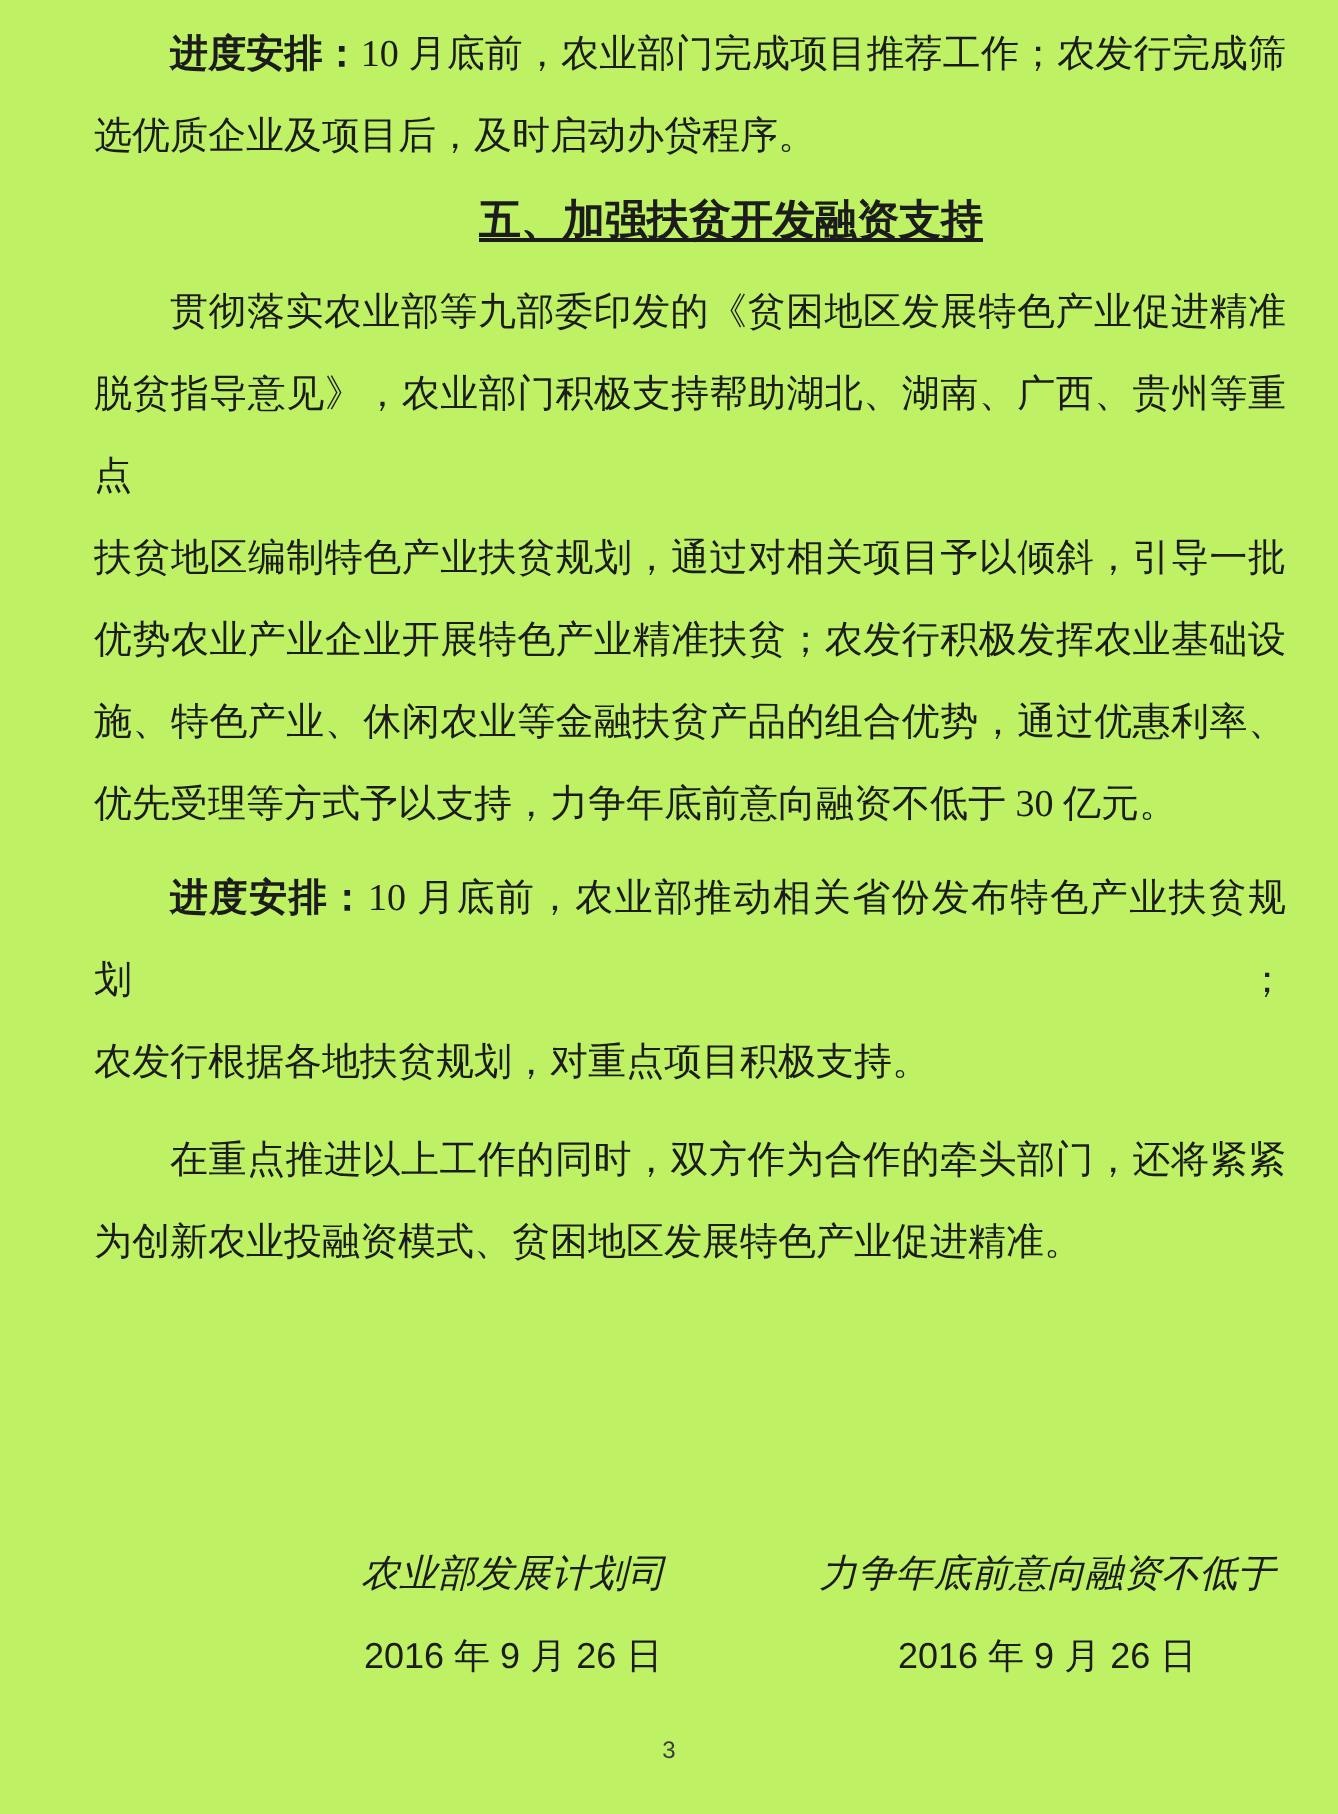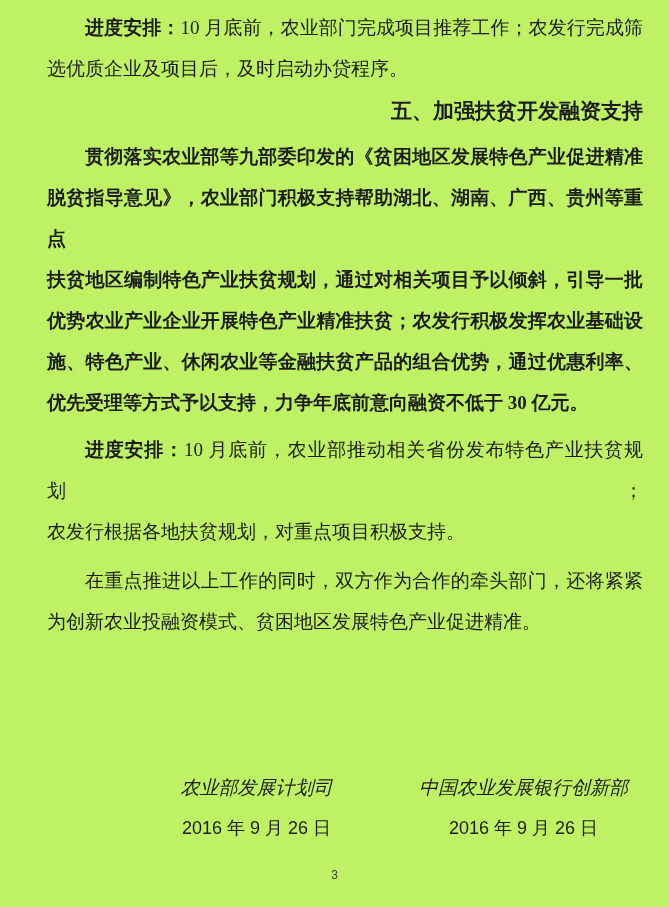--- a/index.html
+++ b/index.html
@@ -34,24 +34,25 @@
   .lead {
     font-weight: bold;
   }
   .heading {
     margin: 0;
     font-family: "Liberation Sans", "DejaVu Sans", sans-serif;
     font-weight: bold;
     font-size: 21px;
     line-height: 43px;
     text-indent: 41px;
-    text-align: right;
+    text-align: center;
+    text-decoration: underline;
   }
   .para { margin: 0; }
-  .para-policy { margin-top: 4px; font-weight: bold; }
+  .para-policy { margin-top: 4px; }
   .para-schedule2 { margin-top: 6px; }
   .para-conclusion { margin-top: 8px; }
   .signatures {
     display: flex;
     margin-top: 126px;
     font-size: 19px;
     line-height: 40px;
   }
   .sig { text-align: center; }
   .sig-left { margin-left: 120px; width: 180px; }
@@ -104,21 +105,21 @@
       <div class="line indent">在重点推进以上工作的同时，双方作为合作的牵头部门，还将紧紧</div>
       <div class="line final">为创新农业投融资模式、贫困地区发展特色产业促进精准。</div>
     </div>
 
     <div class="signatures">
       <div class="sig sig-left">
         <div class="sig-org">农业部发展计划司</div>
         <div class="sig-date">2016 年 9 月 26 日</div>
       </div>
       <div class="sig sig-right">
-        <div class="sig-org">中国农业发展银行创新部</div>
+        <div class="sig-org">力争年底前意向融资不低于</div>
         <div class="sig-date">2016 年 9 月 26 日</div>
       </div>
     </div>
 
   </div>
 
   <div class="page-number">3</div>
 </div>
 
 </body></html>

